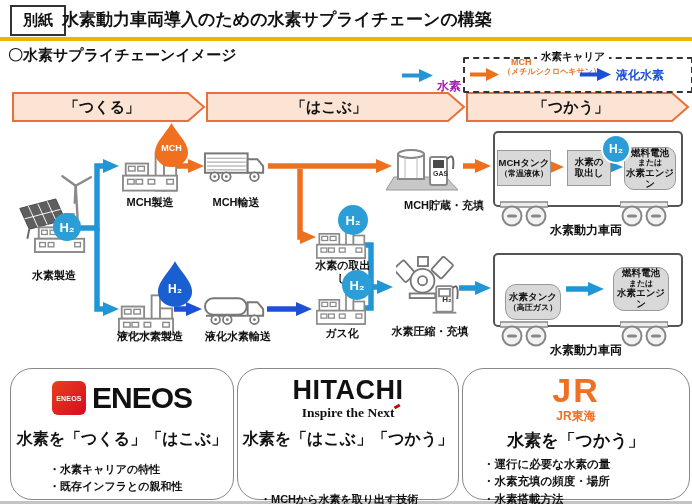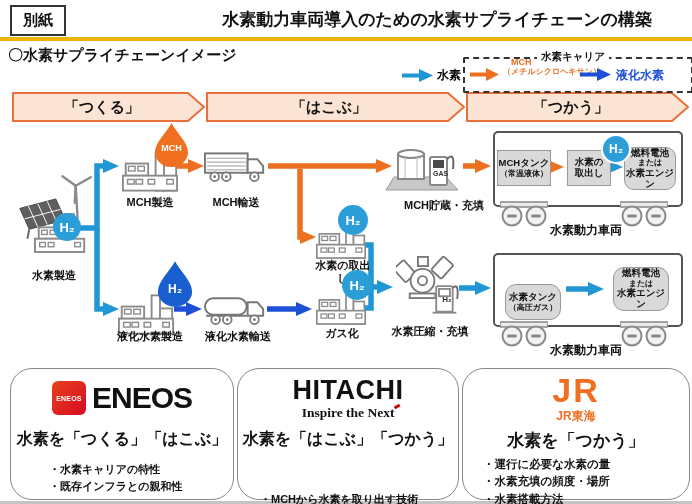--- a/index.html
+++ b/index.html
@@ -154,28 +154,28 @@
             <rect x="31" y="13.5" width="10" height="3" rx="1.5"></rect>
         </g>
       </symbol>
       <symbol id="sym-droplet" viewBox="0 0 40 50">
         <path d="M20 1 C 25 11 38 22 38 33 A 18 16 0 1 1 2 33 C 2 22 15 11 20 1 Z" fill="currentColor"></path>
       </symbol>
     </defs>
   </svg>
 
   <div class="abs" style="left:10px;top:5px;width:52px;height:27px;border:2px solid #333;display:flex;align-items:center;justify-content:center;font-size:15px;font-weight:bold;">別紙</div>
-  <div class="abs" style="left:62px;right:40px;top:8px;text-align:right;font-size:17px;font-weight:bold;">水素動力車両導入のための水素サプライチェーンの構築</div>
+  <div class="abs" style="left:62px;right:40px;top:8px;text-align:left;font-size:17px;font-weight:bold;">水素動力車両導入のための水素サプライチェーンの構築</div>
   <div class="abs" style="left:0;top:37px;width:692px;height:4px;background:#f0b400;"></div>
   <div class="abs" style="left:8px;top:46px;font-size:15px;font-weight:bold;">〇水素サプライチェーンイメージ</div>
 
   <svg class="abs" style="left:402px;top:69px;z-index:3" width="32" height="13">
     <polygon points="0,4.5 17,4.5 17,0 31,6.5 17,13 17,8.5 0,8.5" fill="#2196d4"></polygon>
   </svg>
-  <div class="abs legend-label" style="left:437px;top:67px;color:#000000;z-index:3">水素</div>
+  <div class="abs legend-label" style="left:437px;top:78px;color:#a21caf;z-index:3">水素</div>
 
   <div class="legend-dash" style="left:463px;top:57px;width:226px;height:32px;"></div>
   <div class="abs" style="left:537px;top:50px;background:#fff;padding:0 4px;font-size:10.5px;font-weight:bold;z-index:4;">水素キャリア</div>
   <svg class="abs" style="left:470px;top:68px;z-index:4" width="30" height="13">
     <polygon points="0,4.5 16,4.5 16,0 29,6.5 16,13 16,8.5 0,8.5" fill="#ed7020"></polygon>
   </svg>
   <div class="abs" style="left:503px;top:58px;color:#ed7020;z-index:4;line-height:1.1;">
     <div style="font-size:9px;font-weight:bold;padding-left:8px;">MCH</div>
     <div style="font-size:8px;font-weight:bold;">（メチルシクロヘキサン）</div>
   </div>

